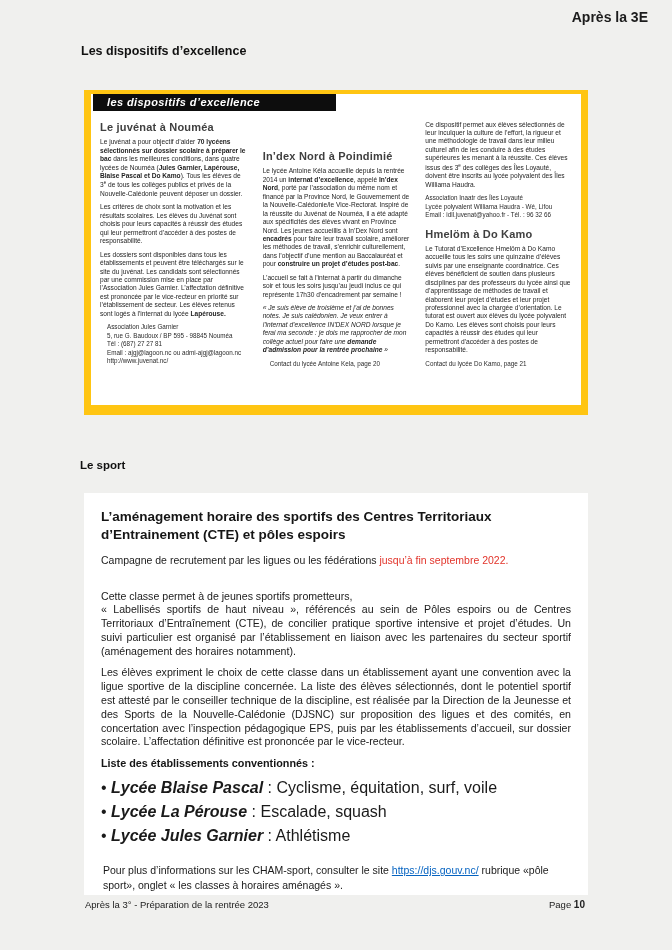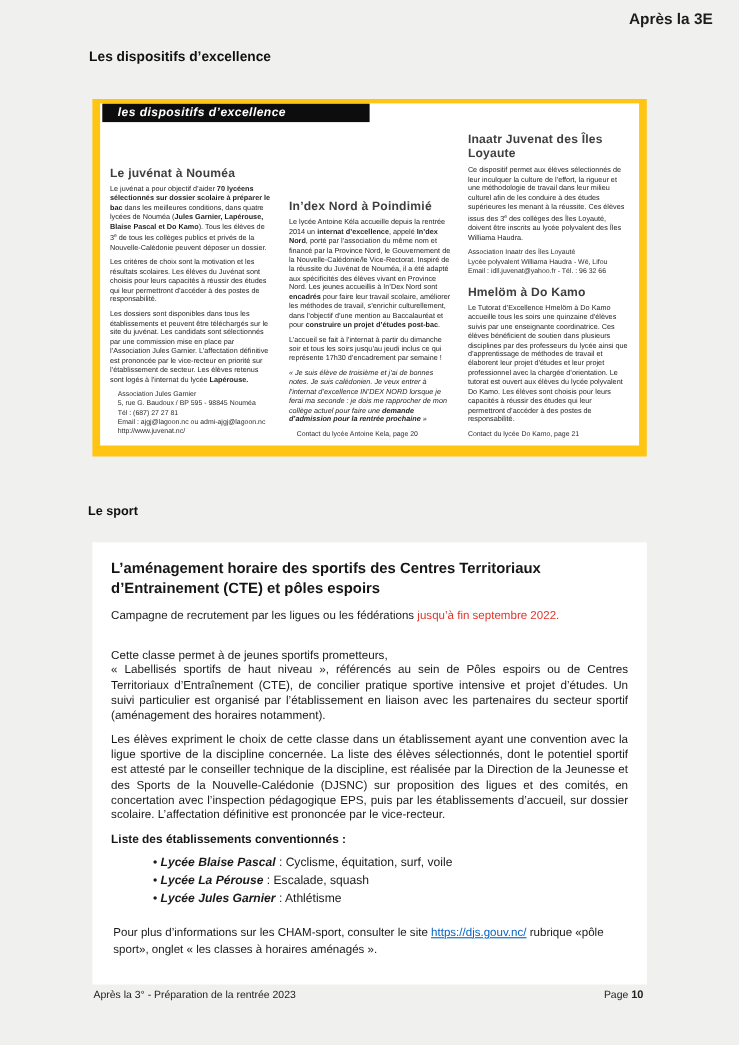--- a/index.html
+++ b/index.html
@@ -61,21 +61,21 @@
     font-size:13.5px; font-weight:bold; color:#151515;
     line-height:1.32; margin-bottom:10px;
   }
   .camp { font-size:10.5px; color:#1b1b1b; margin-bottom:24px; }
   .camp .red { color:#E2342B; }
   .jp {
     font-size:10.6px; line-height:1.3; color:#1a1a1a;
     text-align:justify; margin-bottom:8px;
   }
   .liste-title { font-size:10.8px; font-weight:bold; color:#151515; margin:6px 0 7px 0; }
-  .bullet { font-size:11px; line-height:1.5; color:#1a1a1a;margin-left:38px; }
+  .bullet { font-size:16px; line-height:1.5; color:#1a1a1a; }
   .info { font-size:10.5px; line-height:1.45; color:#1a1a1a; margin-top:15px; padding-left:2px; }
   .link { color:#0563C1; text-decoration:underline; cursor:pointer; }
   
   .footer-left {
     position:absolute; left:85px; top:899px;
     font-size:9.5px; color:#222;
   }
   .footer-right {
     position:absolute; left:549px; top:899px;
     font-size:9.5px; color:#222;
@@ -112,21 +112,20 @@
 
         <div class="col">
           <h3>In’dex Nord à Poindimié</h3>
           <p class="cp"><span>Le lycée Antoine Kéla accueille depuis la rentrée 2014 un </span><b>internat d’excellence</b><span>, appelé </span><b>In’dex Nord</b><span>, porté par l’association du même nom et financé par la Province Nord, le Gouvernement de la Nouvelle-Calédonie/le Vice-Rectorat. Inspiré de la réussite du Juvénat de Nouméa, il a été adapté aux spécificités des élèves vivant en Province Nord. Les jeunes accueillis à In’Dex Nord sont </span><b>encadrés</b><span> pour faire leur travail scolaire, améliorer les méthodes de travail, s’enrichir culturellement, dans l’objectif d’une mention au Baccalauréat et pour </span><b>construire un projet d’études post-bac</b><span>.</span></p>
           <p class="cp">L’accueil se fait à l’internat à partir du dimanche soir et tous les soirs jusqu’au jeudi inclus ce qui représente 17h30 d’encadrement par semaine !</p>
           <p class="cp quote"><span>« Je suis élève de troisième et j’ai de bonnes notes. Je suis calédonien. Je veux entrer à l’internat d’excellence IN’DEX NORD lorsque je ferai ma seconde : je dois me rapprocher de mon collège actuel pour faire une </span><b>demande d’admission pour la rentrée prochaine</b><span> »</span></p>
           <div class="contact-single">Contact du lycée Antoine Kela, page 20</div>
         </div>
 
         <div class="col">
-          <h3>Inaatr Juvenat des Îles Loyaute</h3>
           <p class="cp"><span>Ce dispositif permet aux élèves sélectionnés de leur inculquer la culture de l’effort, la rigueur et une méthodologie de travail dans leur milieu culturel afin de les conduire à des études supérieures les menant à la réussite. Ces élèves issus des 3</span><sup>e</sup><span> des collèges des Îles Loyauté, doivent être inscrits au lycée polyvalent des Îles Williama Haudra.</span></p>
           <div class="contact" style="margin-left:0;">
             <div class="contact-line">Association Inaatr des Îles Loyauté</div>
             <div class="contact-line">Lycée polyvalent Williama Haudra - Wé, Lifou</div>
             <div class="contact-line">Email : idll.juvenat@yahoo.fr - Tél. : 96 32 66</div>
           </div>
           <h3 style="margin-top:8px;">Hmelöm à Do Kamo</h3>
           <p class="cp">Le Tutorat d’Excellence Hmelöm à Do Kamo accueille tous les soirs une quinzaine d’élèves suivis par une enseignante coordinatrice. Ces élèves bénéficient de soutien dans plusieurs disciplines par des professeurs du lycée ainsi que d’apprentissage de méthodes de travail et élaborent leur projet d’études et leur projet professionnel avec la chargée d’orientation. Le tutorat est ouvert aux élèves du lycée polyvalent Do Kamo. Les élèves sont choisis pour leurs capacités à réussir des études qui leur permettront d’accéder à des postes de responsabilité.</p>
           <div class="contact-single" style="margin-left:0;">Contact du lycée Do Kamo, page 21</div>
         </div>

